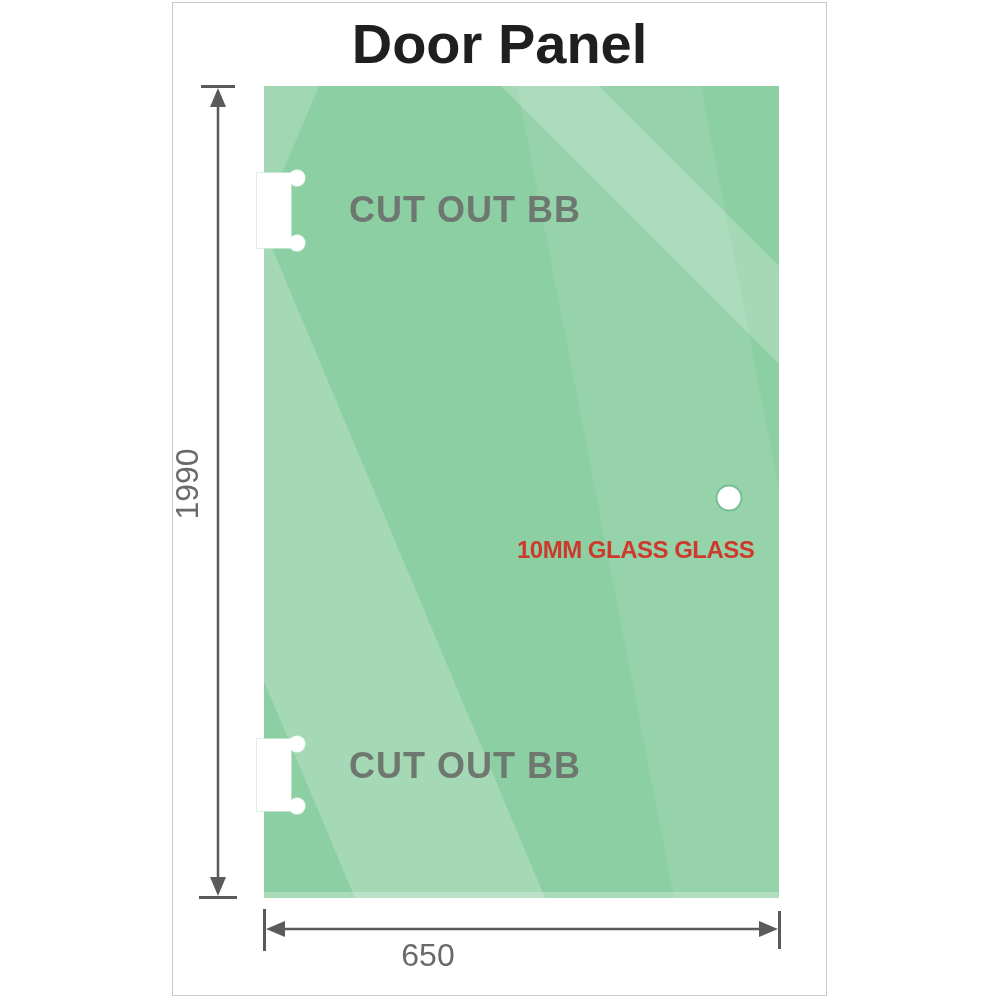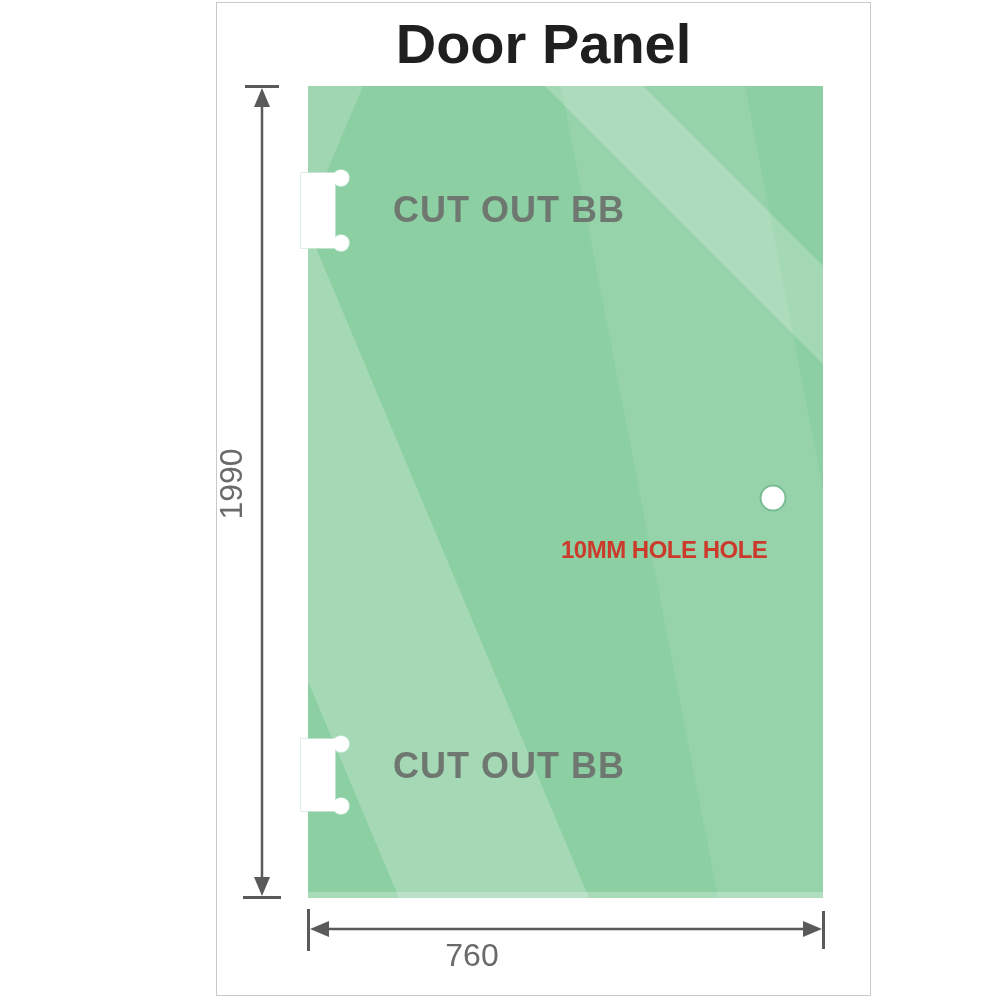--- a/index.html
+++ b/index.html
@@ -8,21 +8,20 @@
     background: #ffffff;
     font-family: "Liberation Sans", "DejaVu Sans", sans-serif;
     overflow: hidden;
   }
   .card {
     position: absolute;
     left: 172px; top: 2px;
     width: 655px; height: 994px;
     background: #ffffff;
     border: 1px solid #c9c9c9;
-    margin-left: 44px;
   }
   .drawing {
     position: absolute;
     left: 0; top: 0;
     width: 655px; height: 994px;
   }
   .page-title {
     position: absolute;
     top: 8px; left: 0;
     width: 100%;
@@ -125,18 +124,18 @@
       <polygon points="93,926 112,918 112,934" stroke="none"></polygon>
       <polygon points="605,926 586,918 586,934" stroke="none"></polygon>
     </g>
   </svg>
 
   <div class="page-title">Door Panel</div>
 
   <div class="cutout-label top">CUT OUT BB</div>
   <div class="cutout-label bottom">CUT OUT BB</div>
 
-  <div class="hole-label">10MM HOLE HOLE</div>
+  <div class="hole-label">10MM GLASS GLASS</div>
 
   <div class="dim-label height">1990</div>
-  <div class="dim-label width">760</div>
+  <div class="dim-label width">650</div>
 
 </div>
 
 </body></html>

